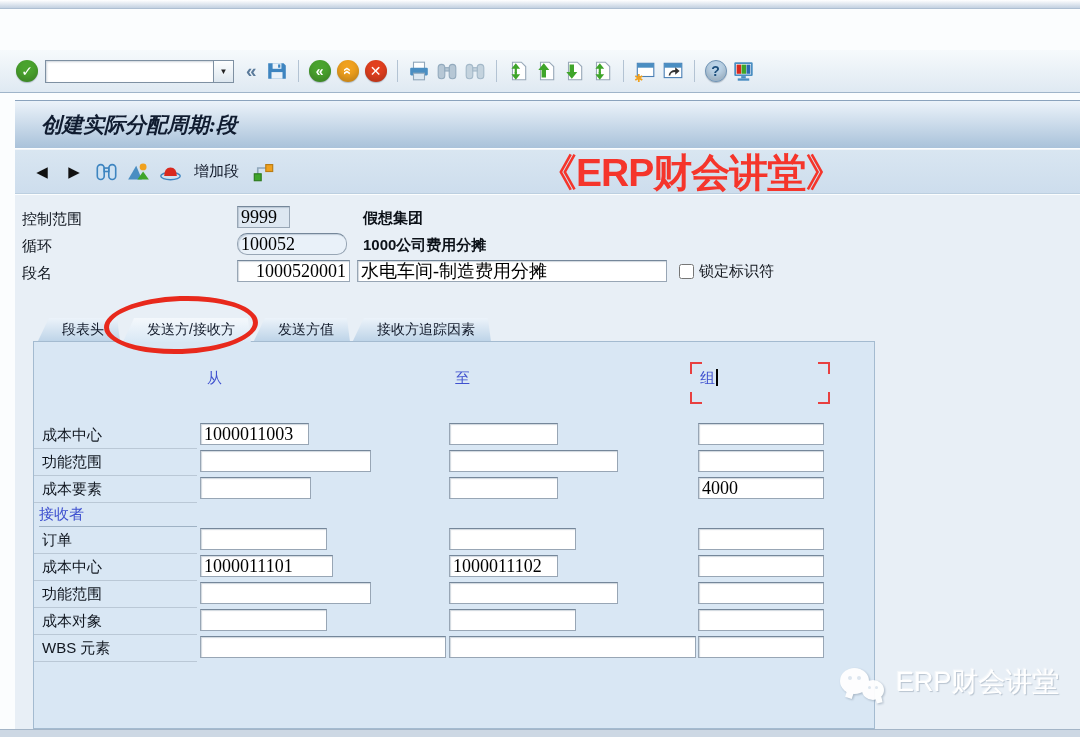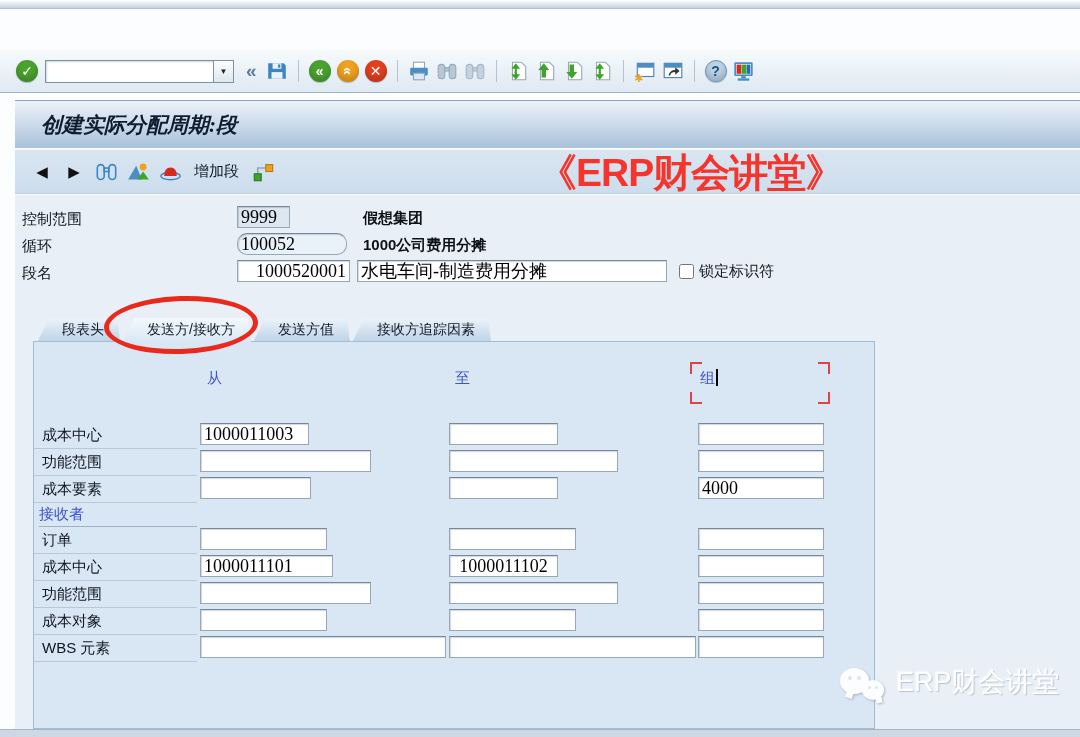--- a/index.html
+++ b/index.html
@@ -319,21 +319,21 @@
         <i class="rule"></i>
         <span class="plabel">订单</span>
         <input class="fld" value="" style="left: 166px; width: 127px;">
         <input class="fld" value="" style="left: 415px; width: 127px;">
         <input class="fld" value="" style="left: 664px; width: 126px;">
       </div>
       <div class="prow" style="top: 213px;">
         <i class="rule"></i>
         <span class="plabel">成本中心</span>
         <input class="fld" value="1000011101" style="left: 166px; width: 133px;">
-        <input class="fld" value="1000011102" style="left: 415px; width: 109px; text-align: center;">
+        <input class="fld" value="1000011102" style="left: 415px; width: 109px;">
         <input class="fld" value="" style="left: 664px; width: 126px;">
       </div>
       <div class="prow" style="top: 240px;">
         <i class="rule"></i>
         <span class="plabel">功能范围</span>
         <input class="fld" value="" style="left: 166px; width: 171px;">
         <input class="fld" value="" style="left: 415px; width: 169px;">
         <input class="fld" value="" style="left: 664px; width: 126px;">
       </div>
       <div class="prow" style="top: 267px;">

